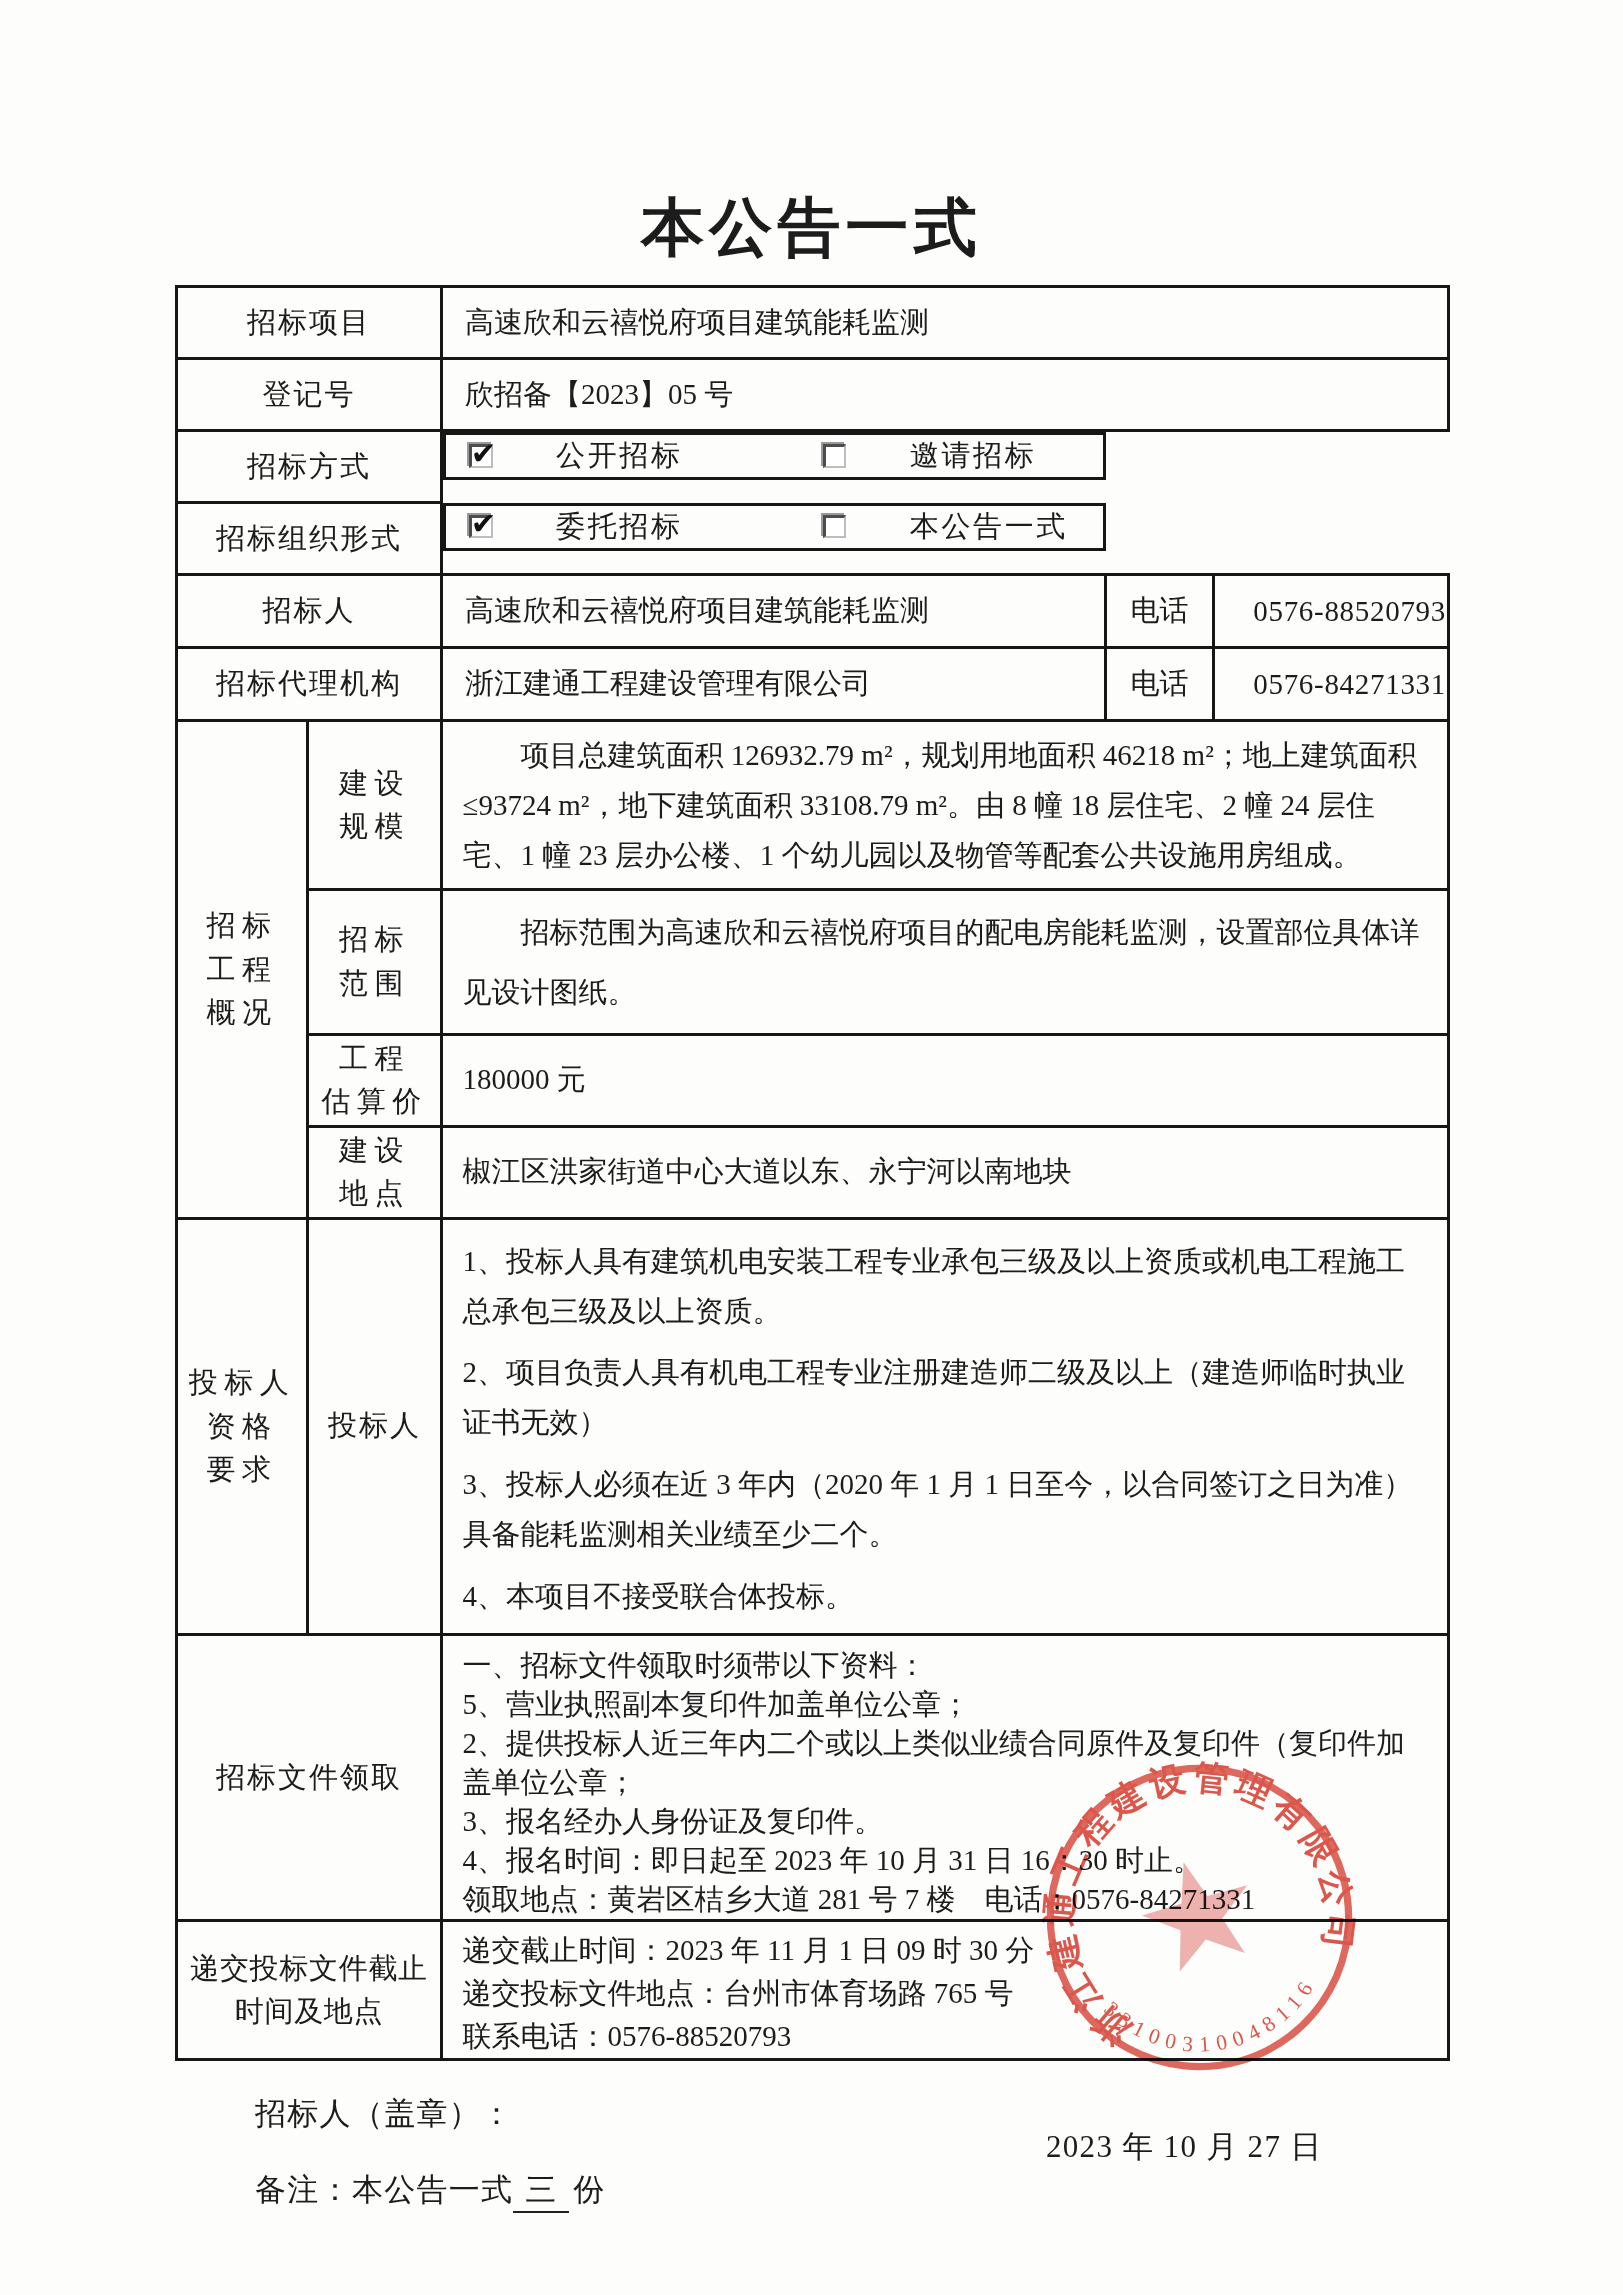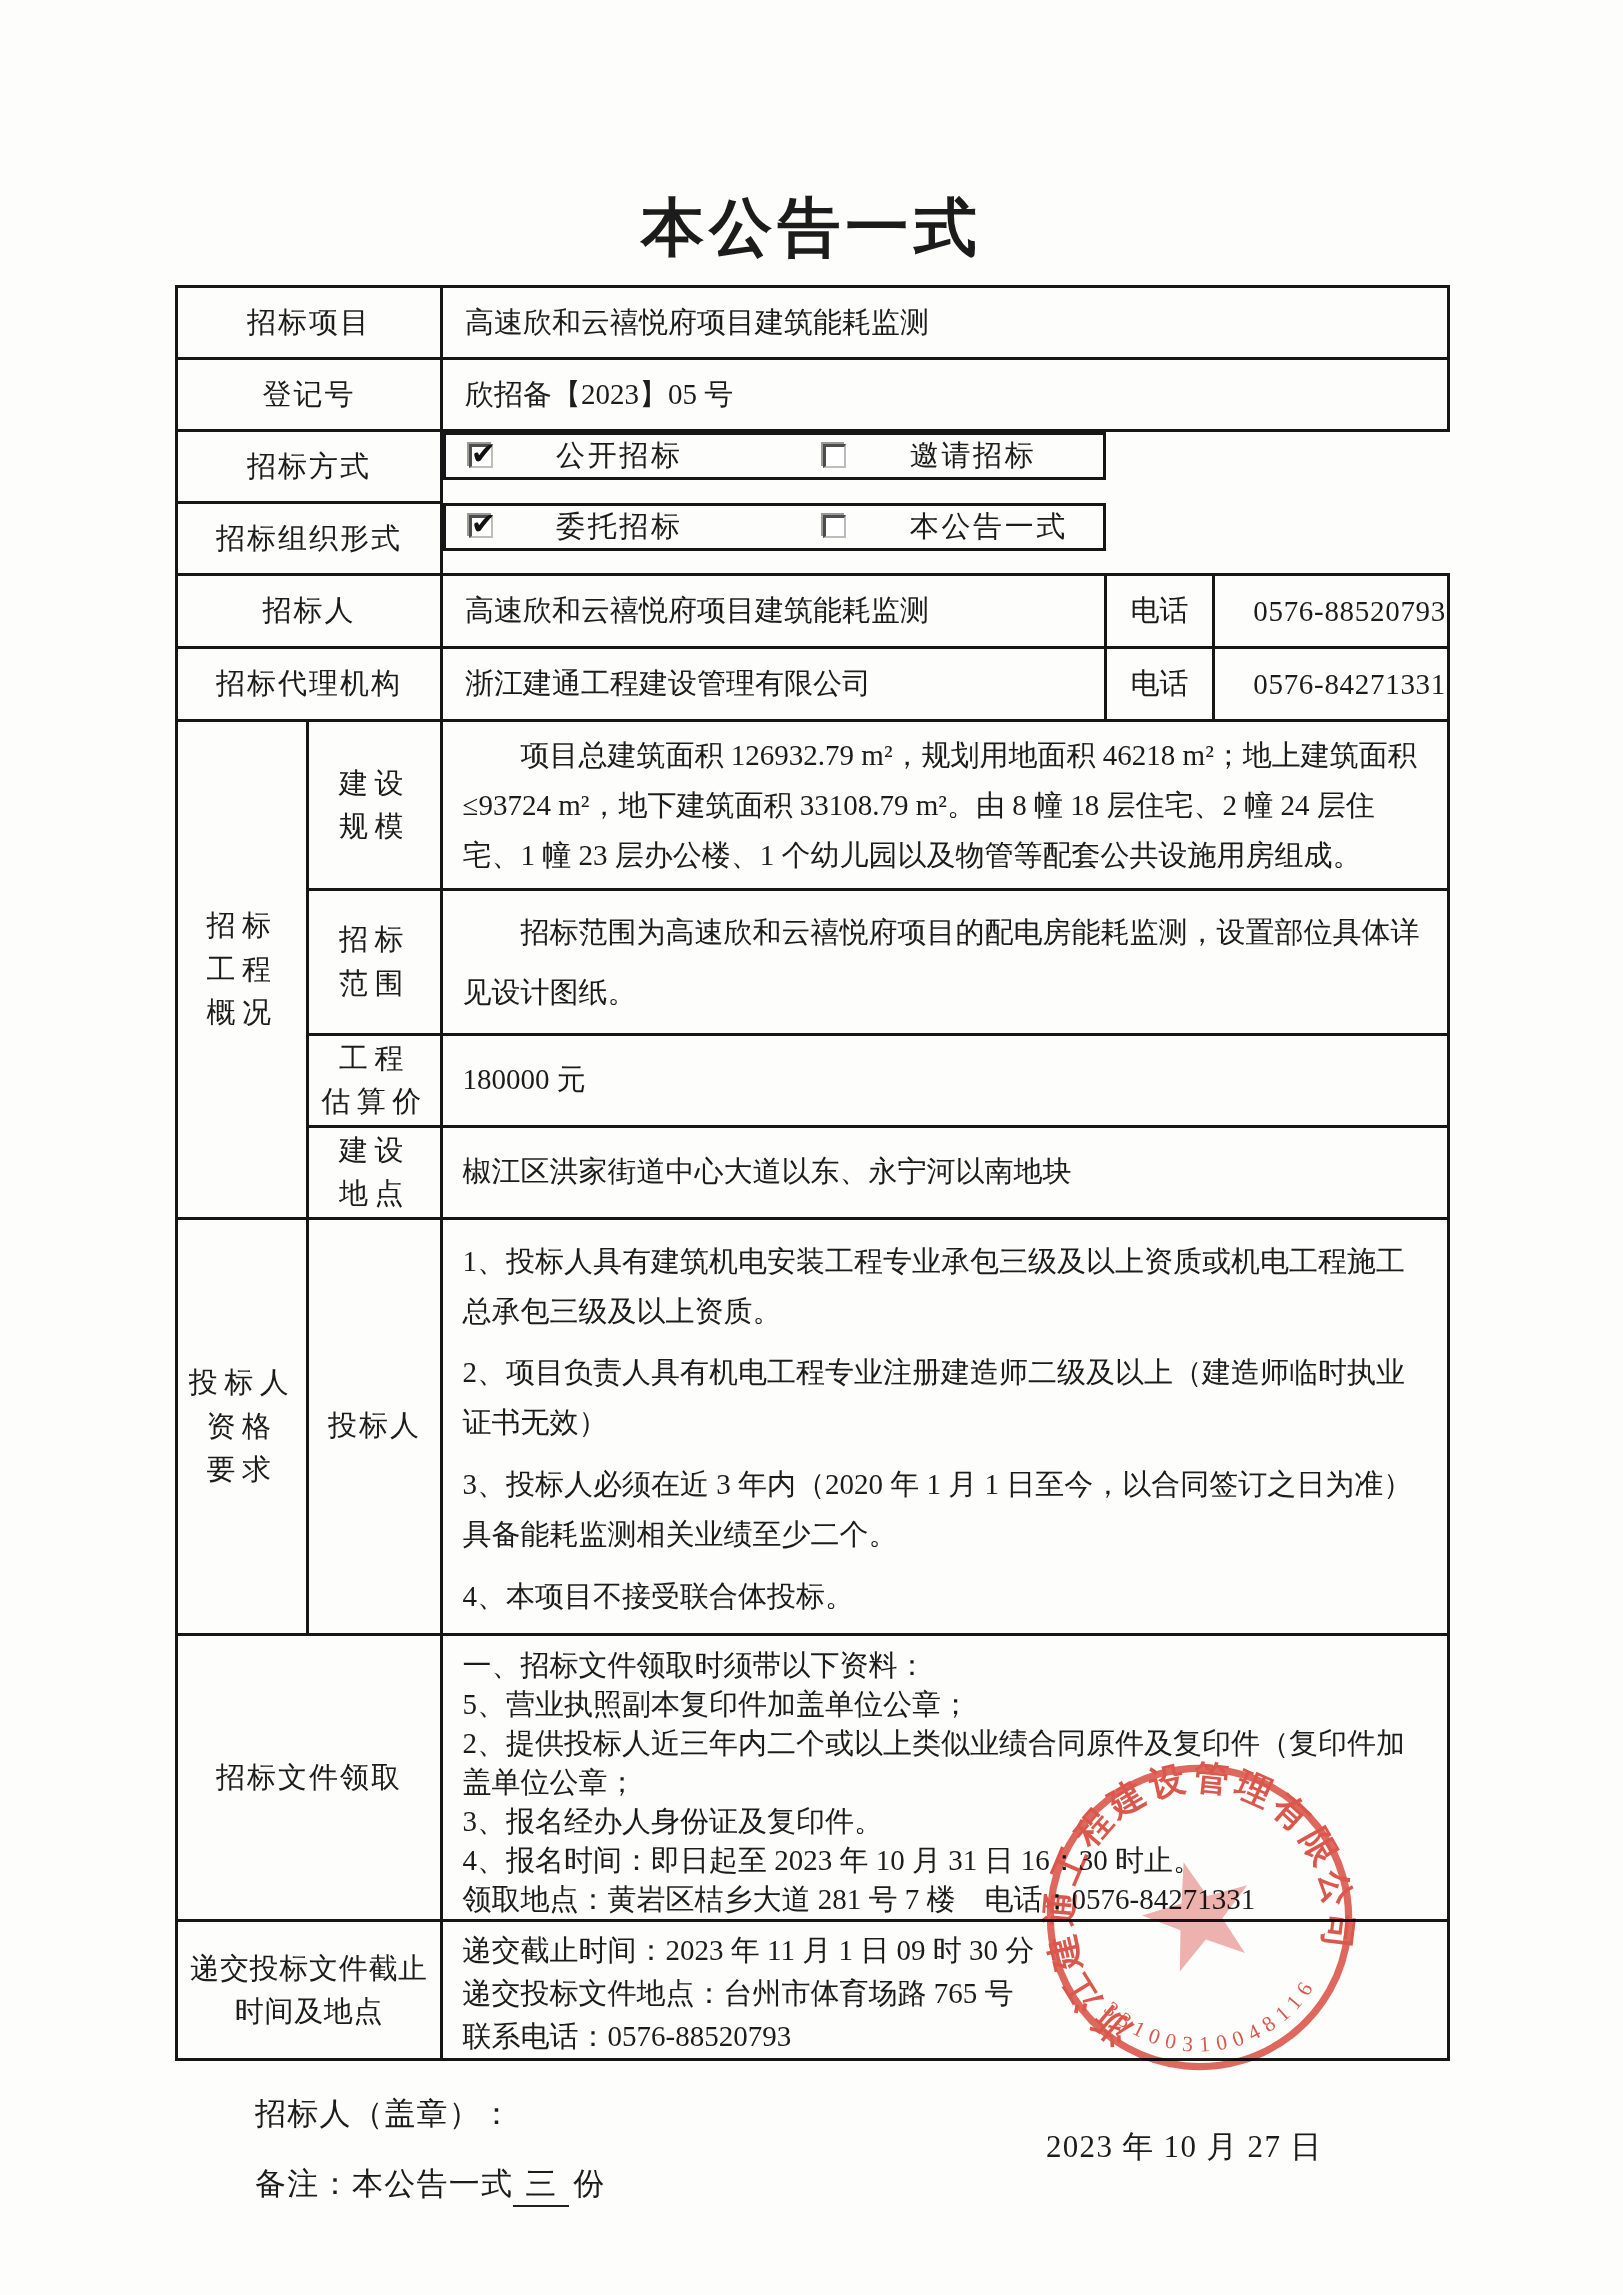--- a/index.html
+++ b/index.html
@@ -86,21 +86,21 @@
   .footer{
     position:relative;
     margin-left:175px;
     width:1272px;
     height:367px;
   }
   .footer .txt{font-size:31px;position:absolute;letter-spacing:1.3px;}
   .seal-left{left:80px;top:32px;}
   .seal-right{left:848px;top:15.7px;}
   .date-line{left:871px;top:65px;}
-  .note-line{left:80px;top:102px;}
+  .note-line{left:80px;top:108px;}
   .note-underline{
     display:inline-block;
     padding:0 11.8px;
     border-bottom:2.6px solid #222;
   }
   .note-suffix{margin-left:3.9px;}
   .stamp{
     position:absolute;
     left:1036px;top:1754px;
     width:327px;height:327px;

